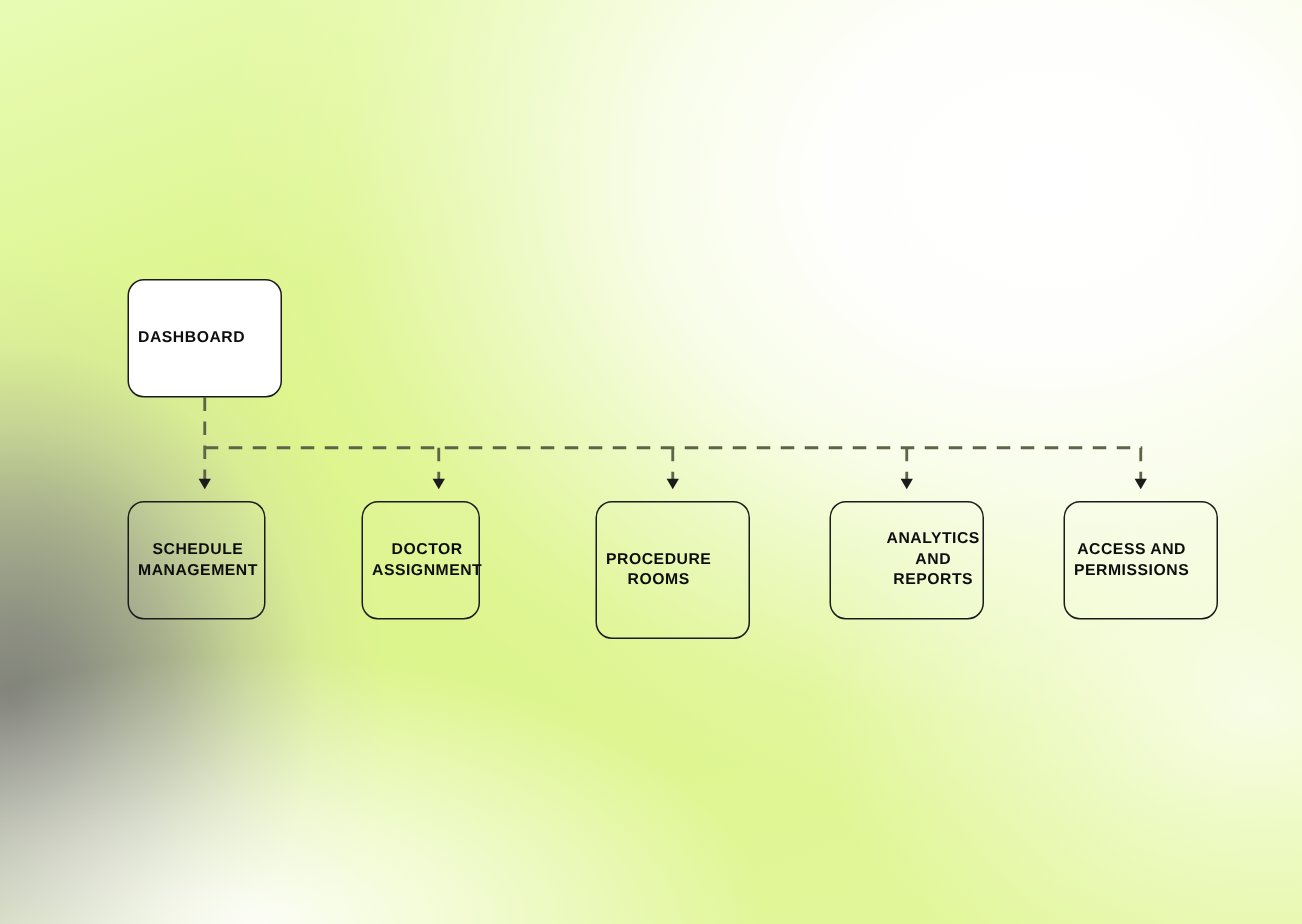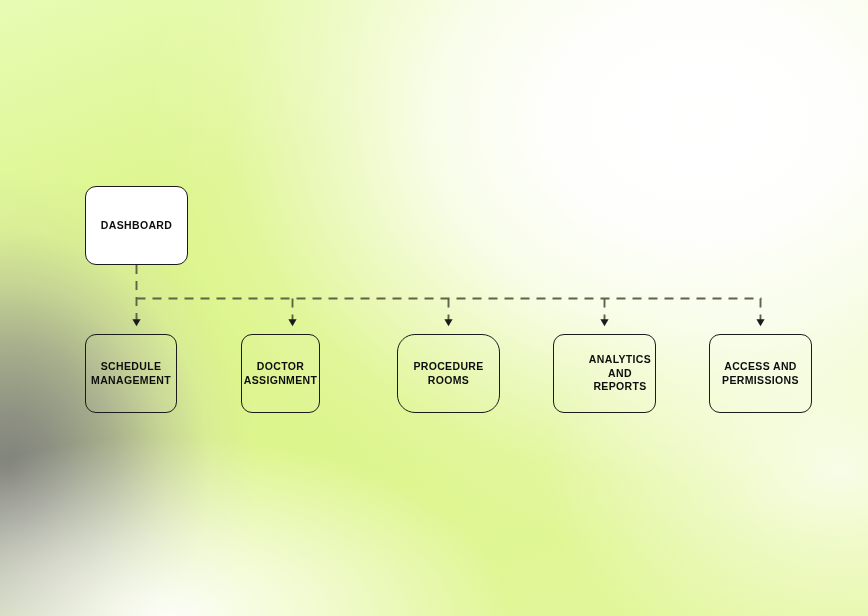--- a/index.html
+++ b/index.html
@@ -77,21 +77,20 @@
   }
 
   
   .node {
     position: absolute;
     box-sizing: border-box;
     border: 1.6px solid #1b1b1b;
     border-radius: 11px;
     display: flex;
     align-items: center;
-    justify-content: center;
     text-align: center;
   }
   .node-label {
     font-family: "Liberation Sans", sans-serif;
     font-size: 10.5px;
     font-weight: bold;
     letter-spacing: 0.35px;
     line-height: 13.5px;
     color: #0d0d0d;
     white-space: pre-line;
@@ -142,21 +141,21 @@
   <div class="node child" style="left:85px; top:334px; width:92px; height:79px;">
     <span class="node-label">SCHEDULE
 MANAGEMENT</span>
   </div>
 
   <div class="node child" style="left:241px; top:334px; width:79px; height:79px;">
     <span class="node-label">DOCTOR
 ASSIGNMENT</span>
   </div>
 
-  <div class="node child" style="left:397px; top:334px; width:103px; height:79px;border-radius:18px;">
+  <div class="node child" style="left:397px; top:334px; width:103px; height:92px;">
     <span class="node-label">PROCEDURE
 ROOMS</span>
   </div>
 
   <div class="node child" style="left:553px; top:334px; width:103px; height:79px;padding-left:31px;">
     <span class="node-label">ANALYTICS
 AND REPORTS</span>
   </div>
 
   <div class="node child" style="left:709px; top:334px; width:103px; height:79px;">

